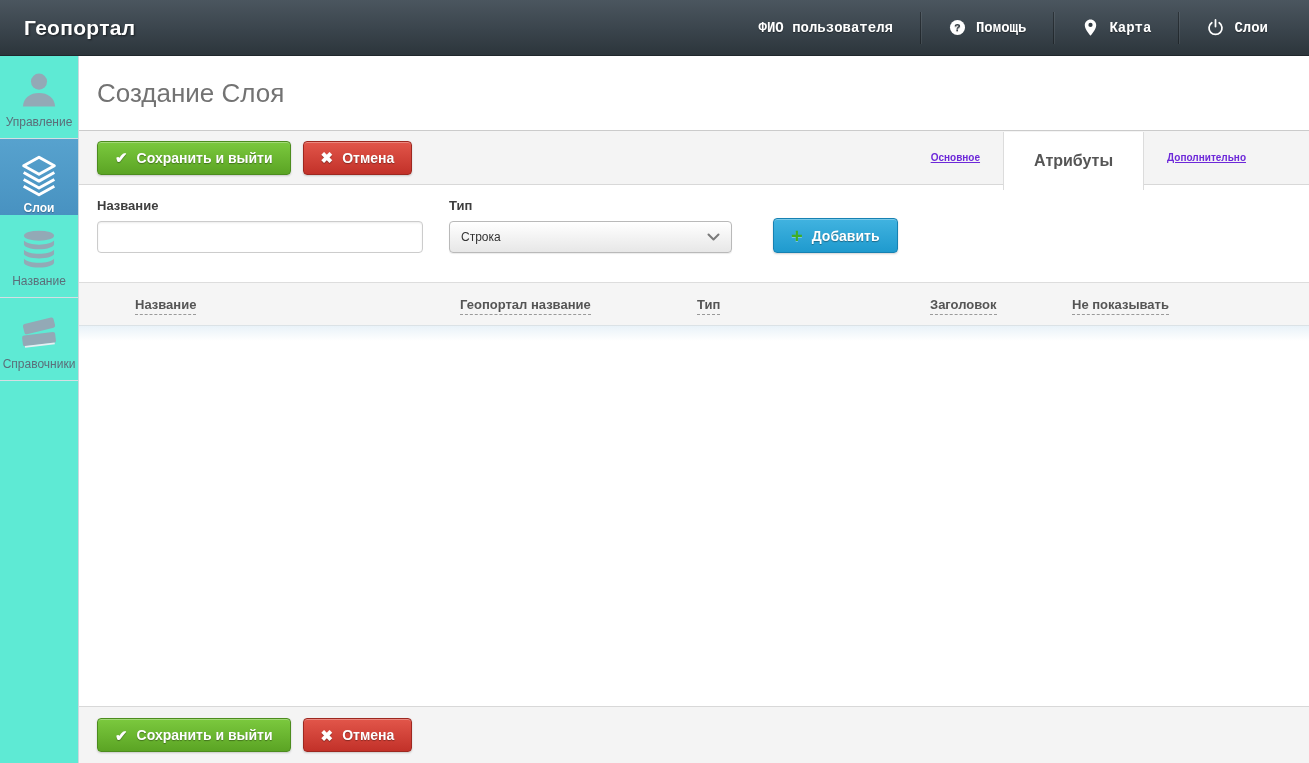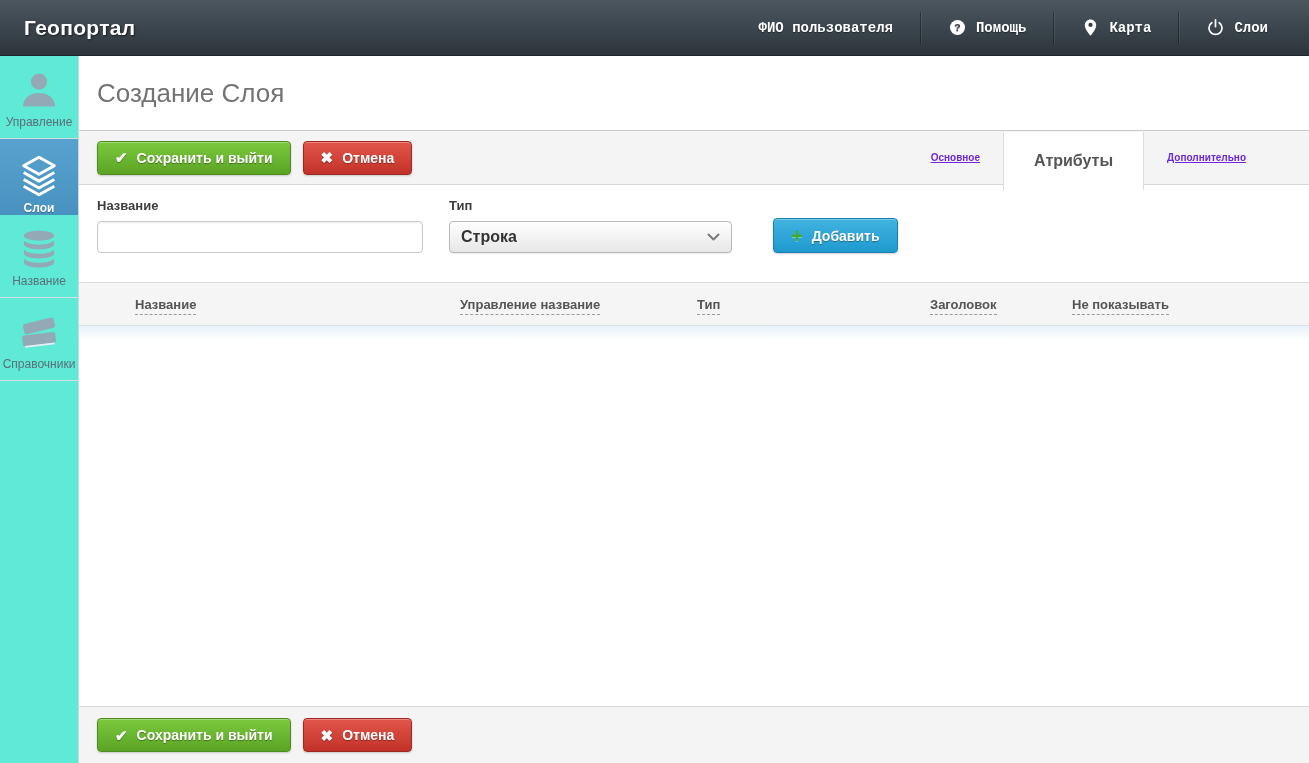--- a/index.html
+++ b/index.html
@@ -67,21 +67,21 @@
   .fgroup { display:flex; flex-direction:column; }
   .flabel { font-size:13px; font-weight:bold; color:#3e3e3e; margin-bottom:8px; }
   .txt-input { width:326px; height:32px; border:1px solid #ccc; border-radius:4px;
     padding:0 10px; font-size:14px; font-family:inherit;
     box-shadow:inset 0 1px 2px rgba(0,0,0,.08); outline:none; }
   .fgroup.g1 { margin-right:26px; }
   .fgroup.g2 { margin-right:41px; }
   .select { width:283px; height:32px; border:1px solid #b9b9b9; border-radius:4px;
     background:linear-gradient(#ffffff, #e7e7e7); display:flex; align-items:center;
     padding:0 11px; cursor:pointer; box-shadow:0 1px 1px rgba(0,0,0,.08); }
-  .select-value { font-size:16px; font-weight:bold; color:#333; flex:1; }
+  .select-value { font-size:12px; font-weight:normal; color:#333; flex:1; }
   .btn-blue { height:35px; background:linear-gradient(#41b3e0, #1f9ace);
     border:1px solid #1681b2; }
   .plus-ico { color:#3fae25; font-size:20px; font-weight:bold; line-height:1;
     text-shadow:0 1px 0 rgba(255,255,255,.35); }
 
   
   .grid { margin-top:29px; }
   .grid-head { display:flex; background:#f5f5f5; border-top:1px solid #dddddd;
     border-bottom:1px solid #dbe2e6; height:44px; align-items:center; }
   .gcol { font-size:13px; font-weight:bold; color:#555; cursor:pointer; }
@@ -229,21 +229,21 @@
     </div>
     <div class="btn btn-blue">
       <span class="plus-ico">+</span>
       <span>Добавить</span>
     </div>
   </div>
 
   <div class="grid">
     <div class="grid-head">
       <div class="gcol gc1"><span>Название</span></div>
-      <div class="gcol gc2"><span>Управление название</span></div>
+      <div class="gcol gc2"><span>Геопортал название</span></div>
       <div class="gcol gc3"><span>Тип</span></div>
       <div class="gcol gc4"><span>Заголовок</span></div>
       <div class="gcol gc5"><span>Не показывать</span></div>
     </div>
     <div class="grid-fade"></div>
   </div>
 
   <div class="bottom-bar">
     <div class="btn btn-green">
       <span class="btn-ico">✔</span>

